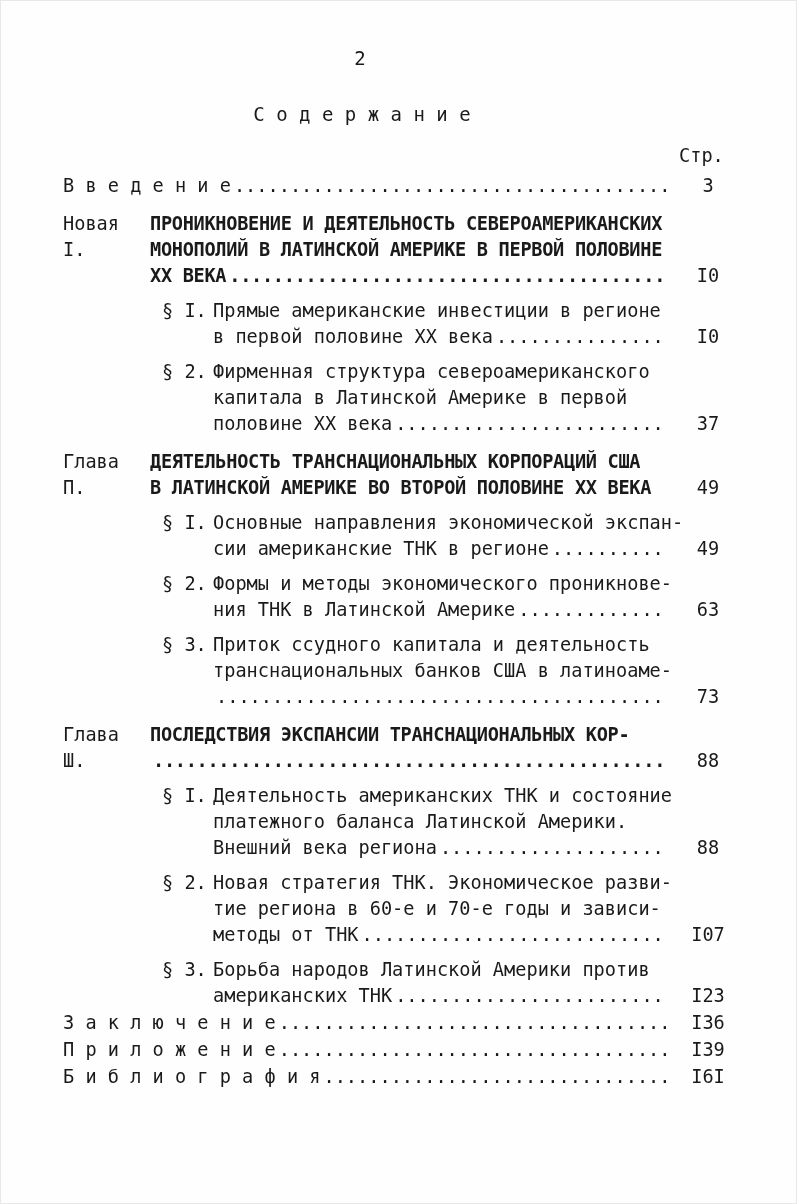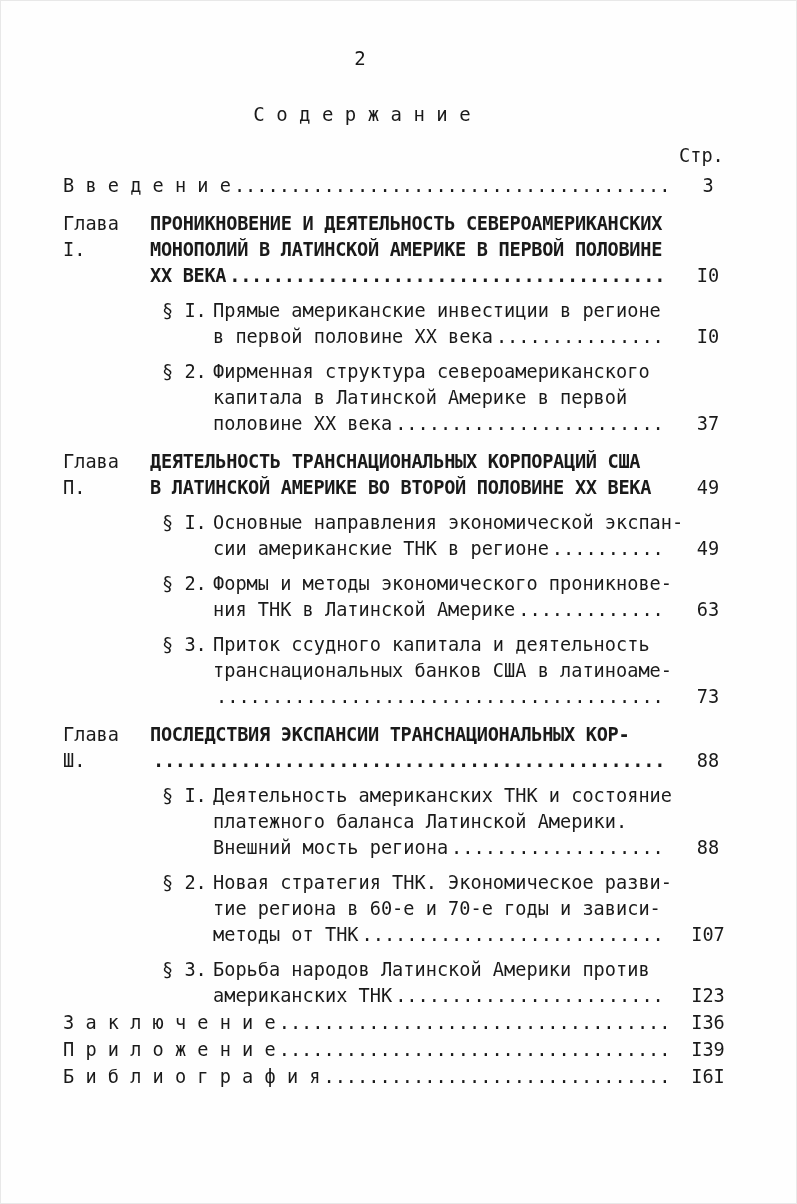--- a/index.html
+++ b/index.html
@@ -93,21 +93,21 @@
 
     <div class="body-col">
             <div class="line last">
               <span class="line-text">В в е д е н и е</span>
               <span class="dots"></span>
             </div>
           </div>
     <div class="page-col">3</div>
   </div>
         <div class="entry kind-chapter">
-    <div class="label-col">Глава I.</div>
+    <div class="label-col">Новая I.</div>
     <div class="body-col">
             <div class="line"><span class="line-text">ПРОНИКНОВЕНИЕ И ДЕЯТЕЛЬНОСТЬ СЕВЕРОАМЕРИКАНСКИХ</span></div>
             <div class="line"><span class="line-text">МОНОПОЛИЙ В ЛАТИНСКОЙ АМЕРИКЕ В ПЕРВОЙ ПОЛОВИНЕ</span></div>
             <div class="line last">
               <span class="line-text">XX ВЕКА</span>
               <span class="dots"></span>
             </div>
           </div>
     <div class="page-col">I0</div>
   </div>
@@ -186,21 +186,21 @@
             </div>
           </div>
     <div class="page-col">88</div>
   </div>
         <div class="entry kind-section">
     <div class="label-col">§ I.</div>
     <div class="body-col">
             <div class="line"><span class="line-text">Деятельность американских ТНК и состояние</span></div>
             <div class="line"><span class="line-text">платежного баланса Латинской Америки.</span></div>
             <div class="line last">
-              <span class="line-text">Внешний мость региона</span>
+              <span class="line-text">Внешний века региона</span>
               <span class="dots"></span>
             </div>
           </div>
     <div class="page-col">88</div>
   </div>
         <div class="entry kind-section">
     <div class="label-col">§ 2.</div>
     <div class="body-col">
             <div class="line"><span class="line-text">Новая стратегия ТНК. Экономическое разви-</span></div>
             <div class="line"><span class="line-text">тие региона в 60-е и 70-е годы и зависи-</span></div>

